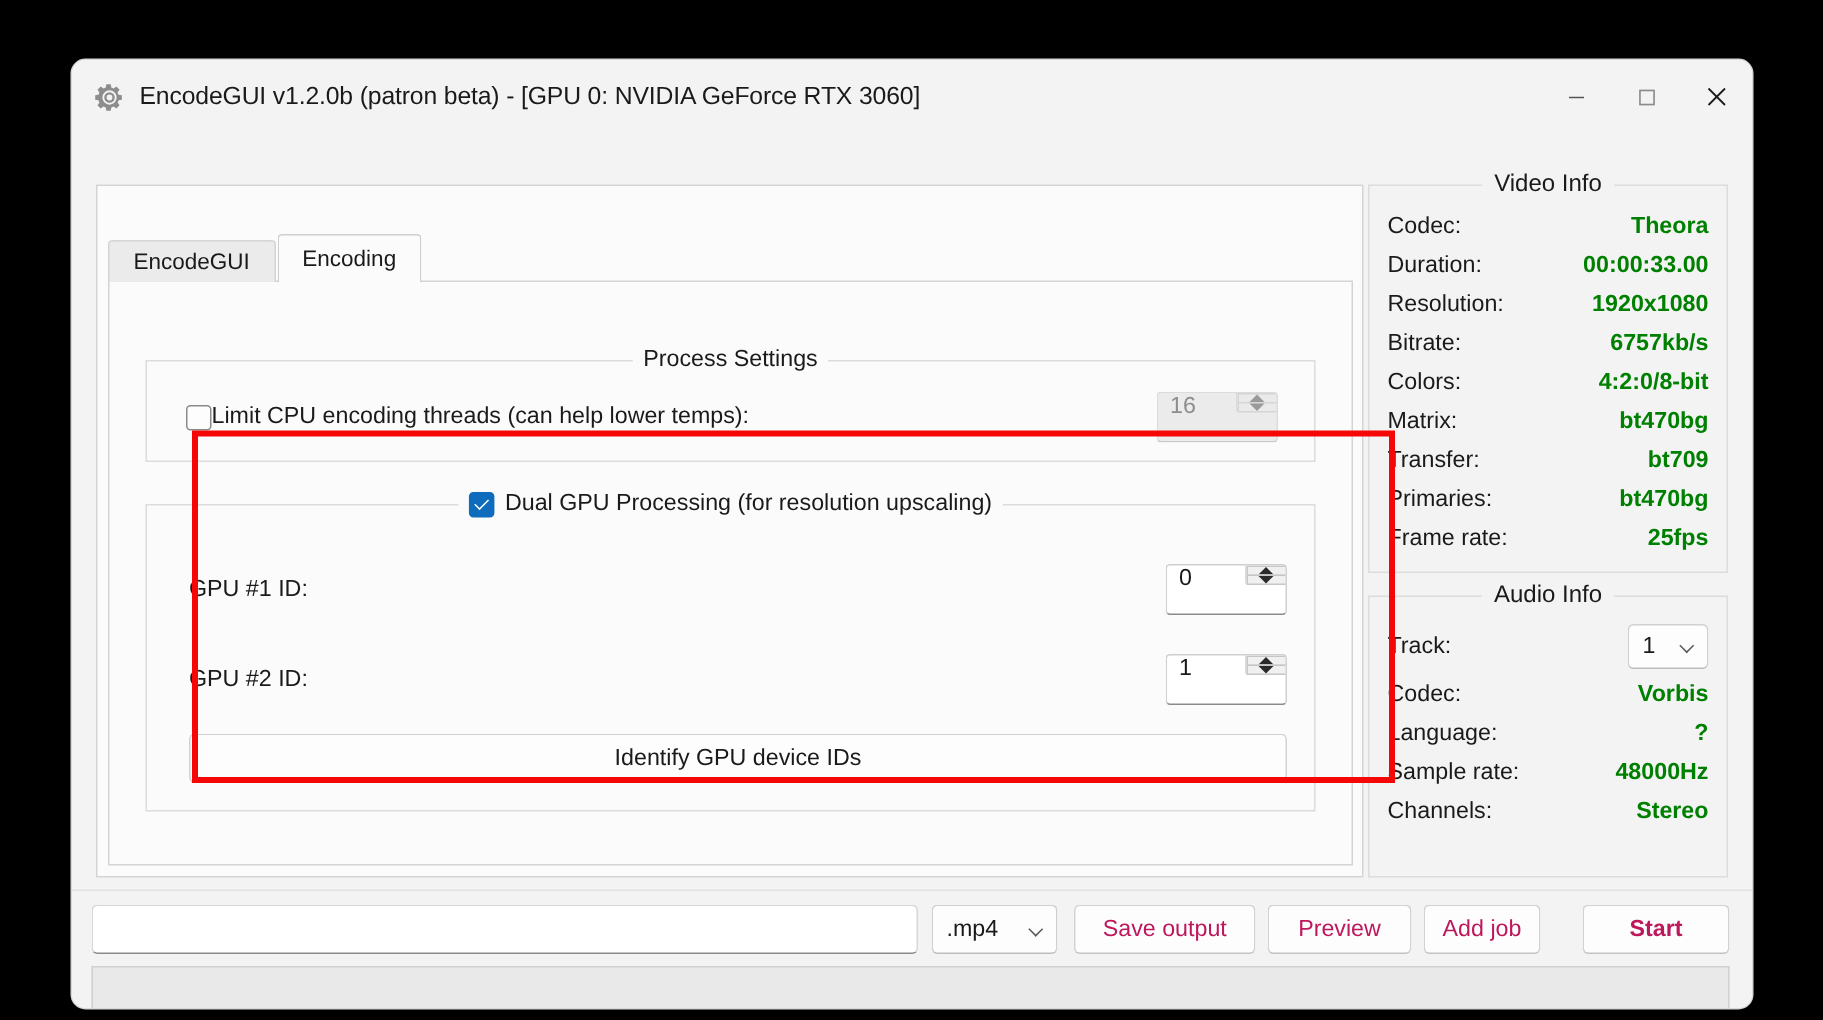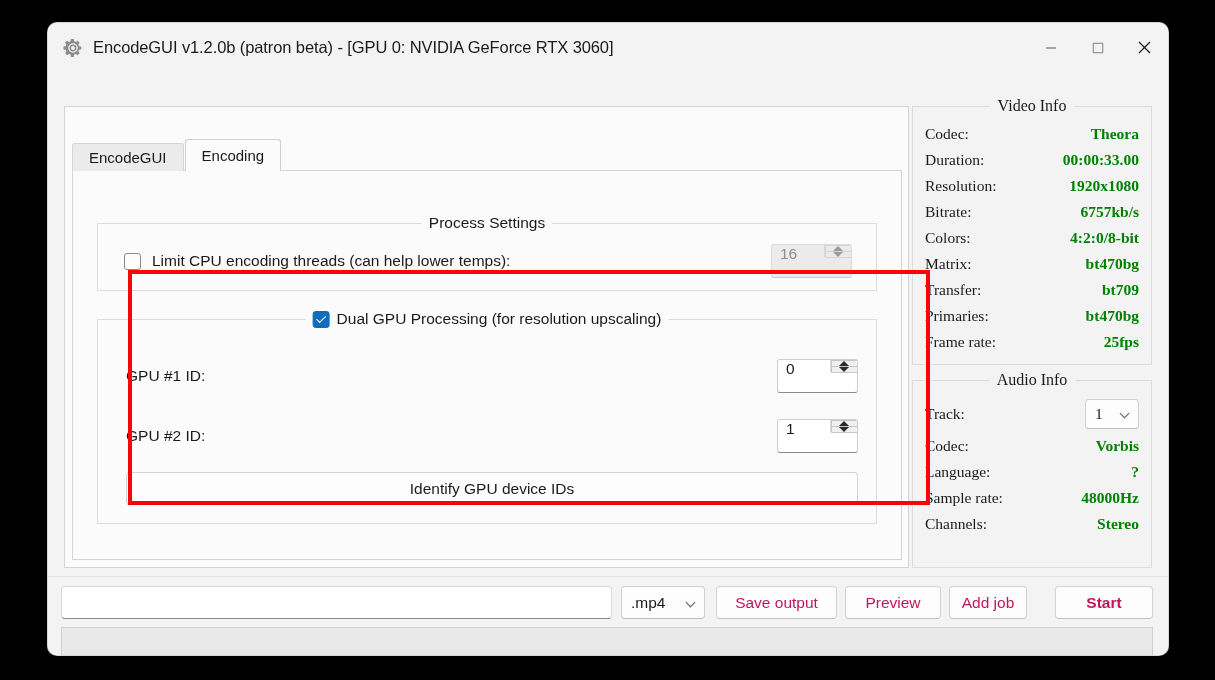--- a/index.html
+++ b/index.html
@@ -8,21 +8,21 @@
     background: #000000;
     width: 1215px;
     height: 680px;
     overflow: hidden;
     font-family: "Liberation Sans", sans-serif;
   }
 
   .window {
     position: absolute;
     left: 48px;
-    top: 23px;
+    top: 40px;
     width: 1120px;
     height: 632px;
     background: #f3f3f3;
     border-radius: 9px;
     box-shadow: 0 0 0 1px #d8d8d8;
     overflow: hidden;
   }
 
   
   .titlebar {
@@ -311,21 +311,20 @@
     font-size: 15.5px;
     color: #1a1a1a;
   }
 
   
   .info-group {
     position: absolute;
     border: 1px solid #dcdcdc;
     box-sizing: border-box;
     background: #f3f3f3;
-    font-family: Liberation Serif, serif;
   }
   #video-info { left: 864px; top: 83px; width: 240px; height: 259px; }
   #audio-info { left: 864px; top: 357px; width: 240px; height: 188px; }
   .info-legend {
     position: absolute;
     top: -10px;
     left: 50%;
     transform: translateX(-50%);
     background: #f3f3f3;
     padding: 0 8px;
@@ -493,21 +492,21 @@
       <div class="subtab">EncodeGUI</div>
       <div class="subtab active">Encoding</div>
     </div>
 
     <div class="subpanel">
 
       <div class="groupbox" id="process-group">
         <div class="group-legend">Process Settings</div>
 
         <div class="row" style="left:26px; top:20px; width:728px; justify-content:space-between;">
-          <div style="display:flex; align-items:flex-end; gap:11px;">
+          <div style="display:flex; align-items:flex-end; ">
             <span class="cb"></span>
             <span class="label disabled">Limit CPU encoding threads (can help lower temps):</span>
           </div>
           <div class="spin disabled">
             <div class="spin-val">16</div>
             <div class="spin-arrows">
               <div class="spin-arrow">
                   <span class="tri-up"></span>
                 </div>
               <div class="spin-arrow">

